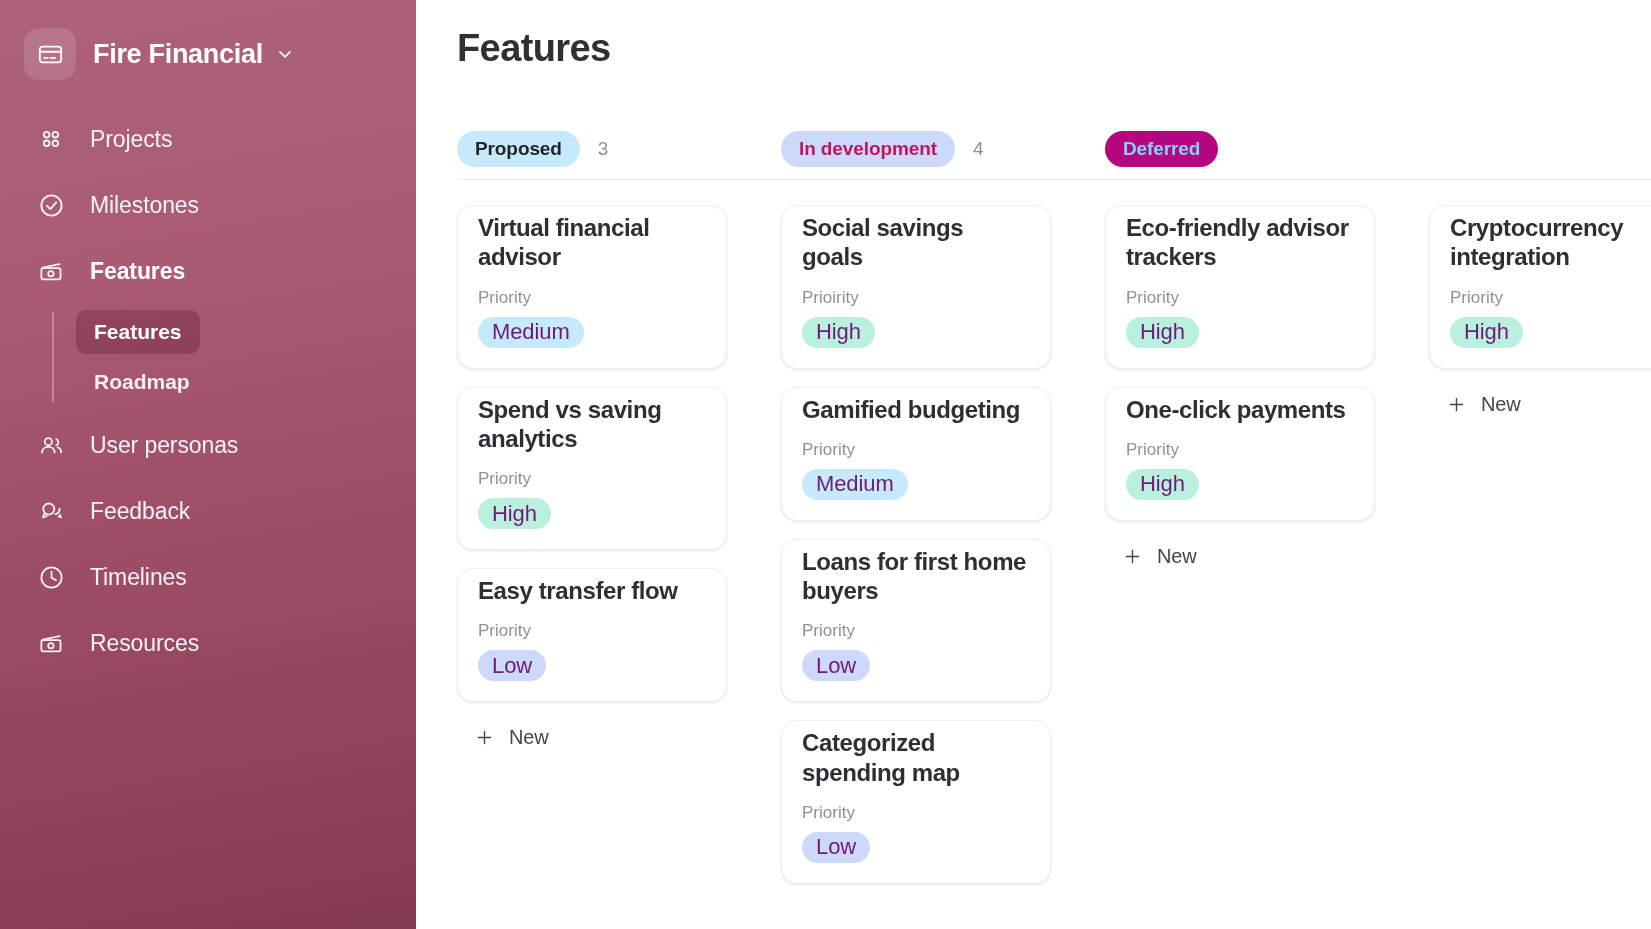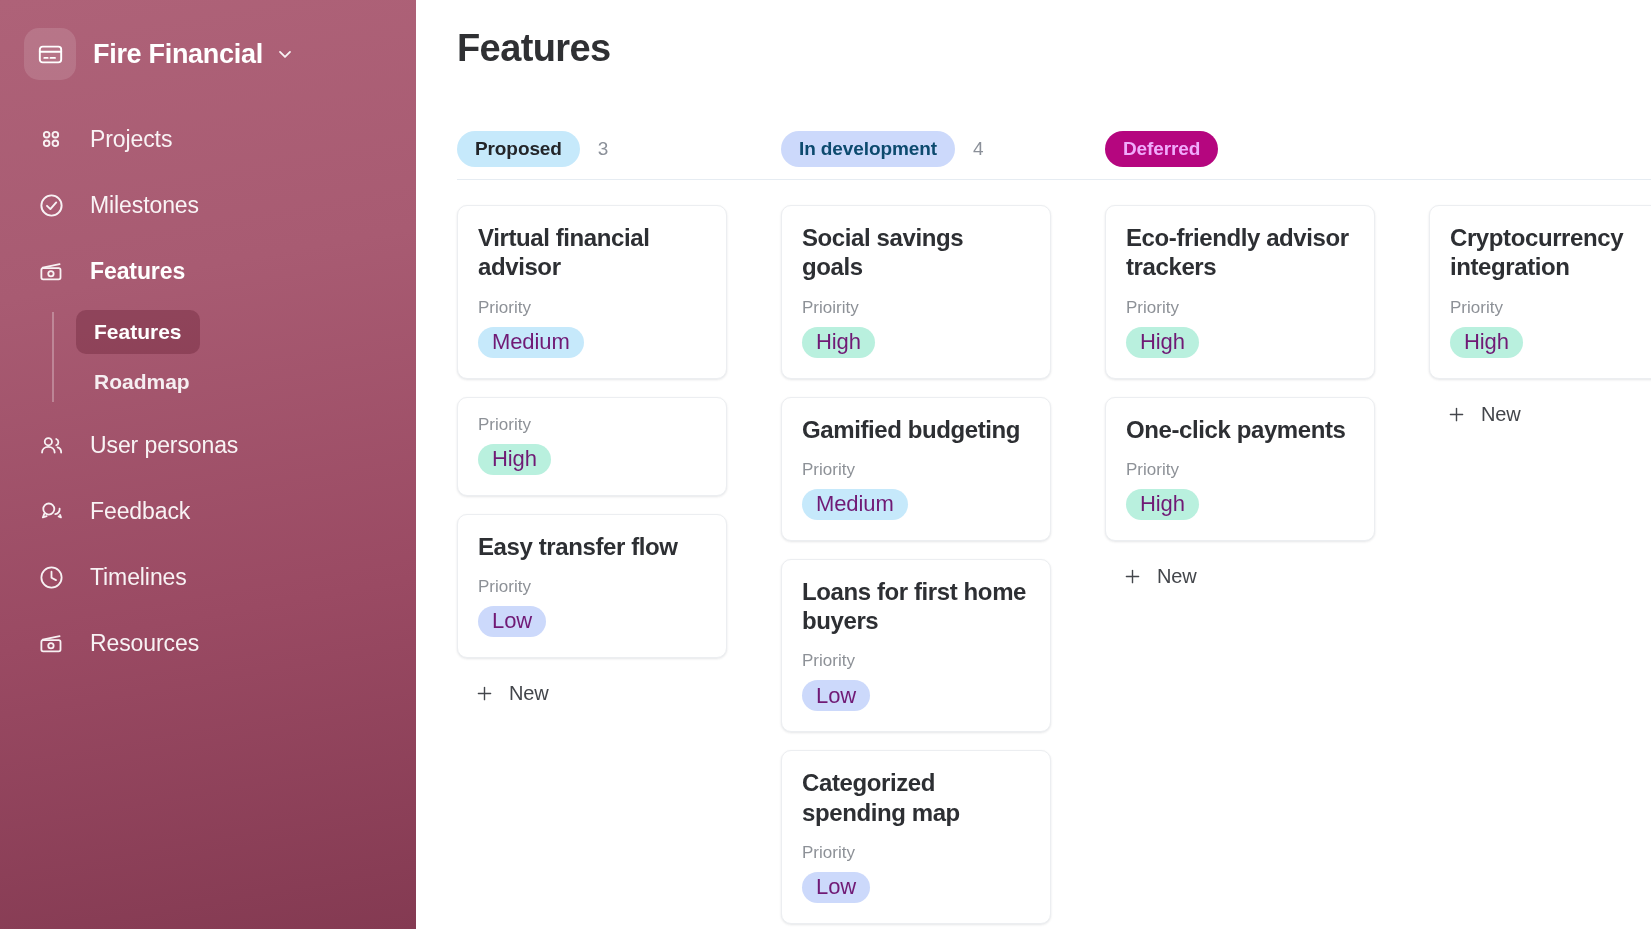--- a/index.html
+++ b/index.html
@@ -153,23 +153,23 @@
     width: 1610px;
   }
   .column {
     width: 324px;
     flex: 0 0 324px;
     padding-right: 54px;
   }
   .card {
     background: #ffffff;
     border: 1px solid #eceef1;
-    border-radius: 10px;
+    border-radius: 16px;
     box-shadow: 0 1px 3px rgba(16,24,40,0.07), 0 1px 2px rgba(16,24,40,0.04);
-    padding: 17px 20px 20px 20px;
+    padding: 7px 20px 20px 20px;
     margin-bottom: 18px;
   }
   .card-title {
     font-size: 24px;
     font-weight: 700;
     color: #2d2f33;
     letter-spacing: -0.4px;
     line-height: 1.22;
     margin-bottom: 16px;
   }
@@ -321,31 +321,31 @@
   <main class="main">
     <h1 class="page-title">Features</h1>
 
     <div class="board">
       <div class="board-header" id="board-header">
           <div class="col-head">
             <div class="pill" style="background: rgb(198, 233, 251); color: rgb(35, 37, 41);">Proposed</div>
             <span class="col-count">3</span>
           </div>
           <div class="col-head">
-            <div class="pill" style="background: rgb(204, 217, 251); color: #0c4a6e;">In development</div>
+            <div class="pill" style="background: rgb(204, 217, 251); color: #be185d;">In development</div>
             <span class="col-count">4</span>
           </div>
           <div class="col-head">
-            <div class="pill deferred-active" style="background: rgb(181, 6, 127); color: #f0abfc;">Deferred</div>
+            <div class="pill deferred-active" style="background: rgb(181, 6, 127); color: #7dd3fc;">Deferred</div>
           </div>
         </div>
       <div class="columns" id="board-columns">
           <div class="column">
             <div class="card"><div class="card-title">Virtual financial advisor</div><div class="card-field-label">Priority</div><span class="badge" style="background: rgb(198, 233, 251);">Medium</span></div>
-            <div class="card"><div class="card-field-label">Priority</div><span class="badge" style="background: rgb(185, 240, 222);">High</span></div>
+            <div class="card"><div class="card-title">Spend vs saving analytics</div><div class="card-field-label">Priority</div><span class="badge" style="background: rgb(185, 240, 222);">High</span></div>
             <div class="card"><div class="card-title">Easy transfer flow</div><div class="card-field-label">Priority</div><span class="badge" style="background: rgb(204, 217, 251);">Low</span></div>
             <div class="new-row">
               <span class="plus">
                 <svg width="21" height="21" viewBox="0 0 24 24" fill="none" stroke="#43464b" stroke-width="1.6" stroke-linecap="round">
                   <line x1="12" y1="5" x2="12" y2="19"></line>
                   <line x1="5" y1="12" x2="19" y2="12"></line>
                 </svg>
               </span>
               <span class="new-label">New</span>
             </div>

